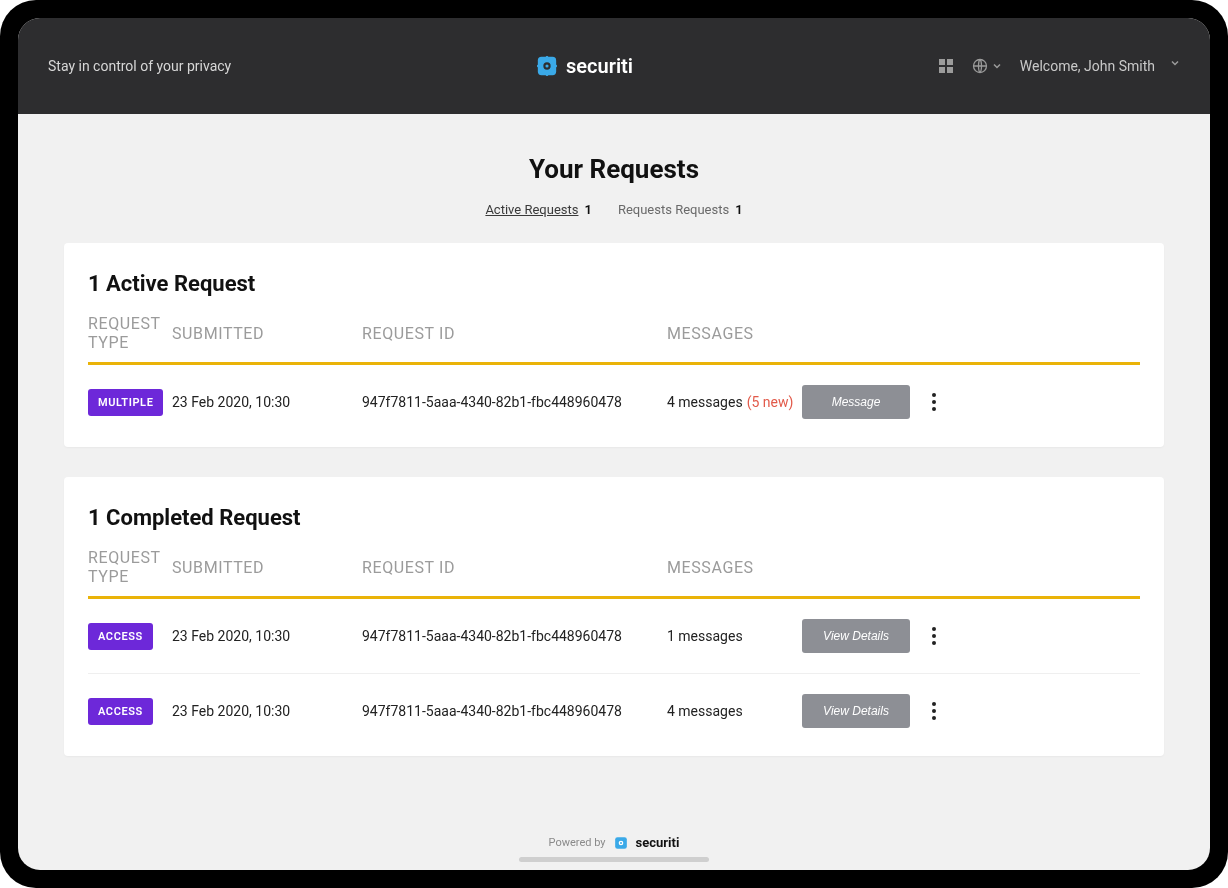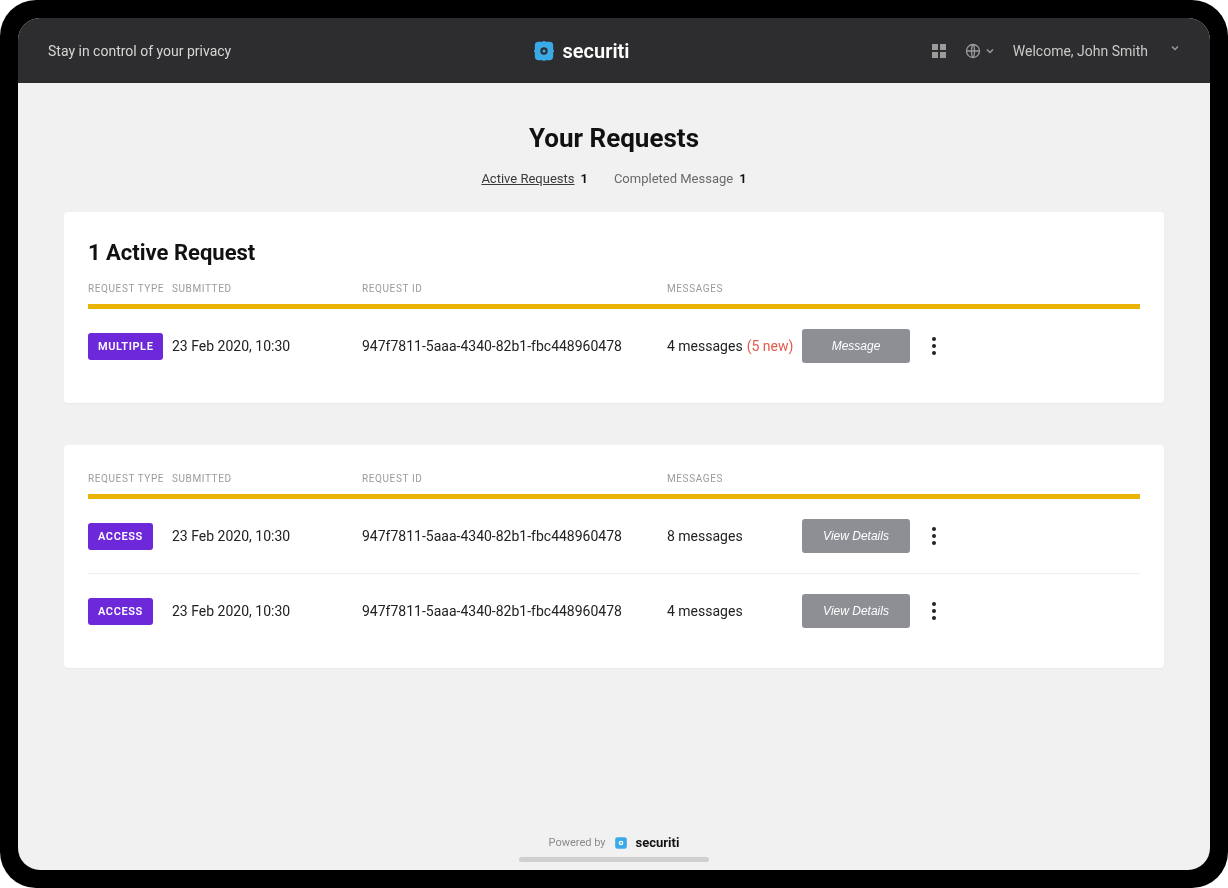--- a/index.html
+++ b/index.html
@@ -23,21 +23,21 @@
   height: 100%;
   background: #f1f1f1;
   border-radius: 22px;
   overflow: hidden;
   display: flex;
   flex-direction: column;
 }
 .topbar {
   background: #2d2d2f;
   color: #e6e6e6;
-  height: 65px;
+  height: 96px;
   display: flex;
   align-items: center;
   padding: 12px 30px;
   flex-shrink: 0;
 }
 .top-left {
   font-size: 14px;
   color: #d7d7d7;
 }
 .top-center {
@@ -72,21 +72,21 @@
   font-size: 14px;
 }
 .top-icon {
   display: inline-flex;
   align-items: center;
   color: #9b9b9b;
 }
 .welcome-wrap {
   display: inline-flex;
   align-items: flex-start;
-  gap: 22px;
+  gap: 15px;
   cursor: pointer;
 }
 .globe-wrap {
   display: inline-flex;
   align-items: center;
   gap: 4px;
   cursor: pointer;
 }
 .content {
   flex: 1;
@@ -121,41 +121,41 @@
 }
 .tab-count {
   font-weight: 600;
   color: #111;
 }
 .card {
   background: #fff;
   width: 1100px;
   border-radius: 4px;
   box-shadow: 0 1px 2px rgba(0,0,0,0.04);
-  padding: 28px 24px 40px 24px;
-  margin-bottom: 42px;
+  padding: 28px 24px 28px 24px;
+  margin-bottom: 30px;
 }
 .section-title {
   font-size: 22px;
   font-weight: 700;
   color: #111;
   margin-bottom: 18px;
 }
 .grid-row {
   display: grid;
   grid-template-columns: 84px 190px 305px 135px 110px 24px;
   align-items: center;
 }
 .grid-header {
-  font-size: 10px;
+  font-size: 16px;
   letter-spacing: 0.6px;
   text-transform: uppercase;
   color: #9b9b9b;
   padding-bottom: 10px;
-  border-bottom: 5px solid #eab308;
+  border-bottom: 3px solid #eab308;
 }
 .data-row {
   padding: 20px 0;
   border-bottom: 1px solid #efefef;
   font-size: 14px;
   color: #222;
 }
 .data-row:last-child {
   border-bottom: none;
   padding-bottom: 0;
@@ -288,21 +288,21 @@
 
     <div class="content">
       <h1 class="page-title">Your Requests</h1>
 
       <div class="tabs">
         <span class="tab">
           <span class="tab-label active">Active Requests</span>
           <span class="tab-count">1</span>
         </span>
         <span class="tab">
-          <span class="tab-label">Completed Message</span>
+          <span class="tab-label">Requests Requests</span>
           <span class="tab-count">1</span>
         </span>
       </div>
 
       <div class="card">
         <h2 class="section-title">1 Active Request</h2>
         <div class="grid-row grid-header">
           <span>REQUEST TYPE</span>
           <span>SUBMITTED</span>
           <span>REQUEST ID</span>
@@ -320,33 +320,34 @@
           <button class="action-btn">Message</button>
           <span class="more-dots">
               <span></span>
               <span></span>
               <span></span>
             </span>
         </div>
       </div>
 
       <div class="card">
+        <h2 class="section-title">1 Completed Request</h2>
         <div class="grid-row grid-header">
           <span>REQUEST TYPE</span>
           <span>SUBMITTED</span>
           <span>REQUEST ID</span>
           <span>MESSAGES</span>
           <span></span>
             <span></span>
         </div>
         <div class="grid-row data-row">
           <span><span class="type-badge">ACCESS</span></span>
           <span>23 Feb 2020, 10:30</span>
           <span>947f7811-5aaa-4340-82b1-fbc448960478</span>
-          <span class="msgs">8 messages</span>
+          <span class="msgs">1 messages</span>
           <button class="action-btn">View Details</button>
           <span class="more-dots">
               <span></span>
               <span></span>
               <span></span>
             </span>
         </div>
         <div class="grid-row data-row">
           <span><span class="type-badge">ACCESS</span></span>
           <span>23 Feb 2020, 10:30</span>

